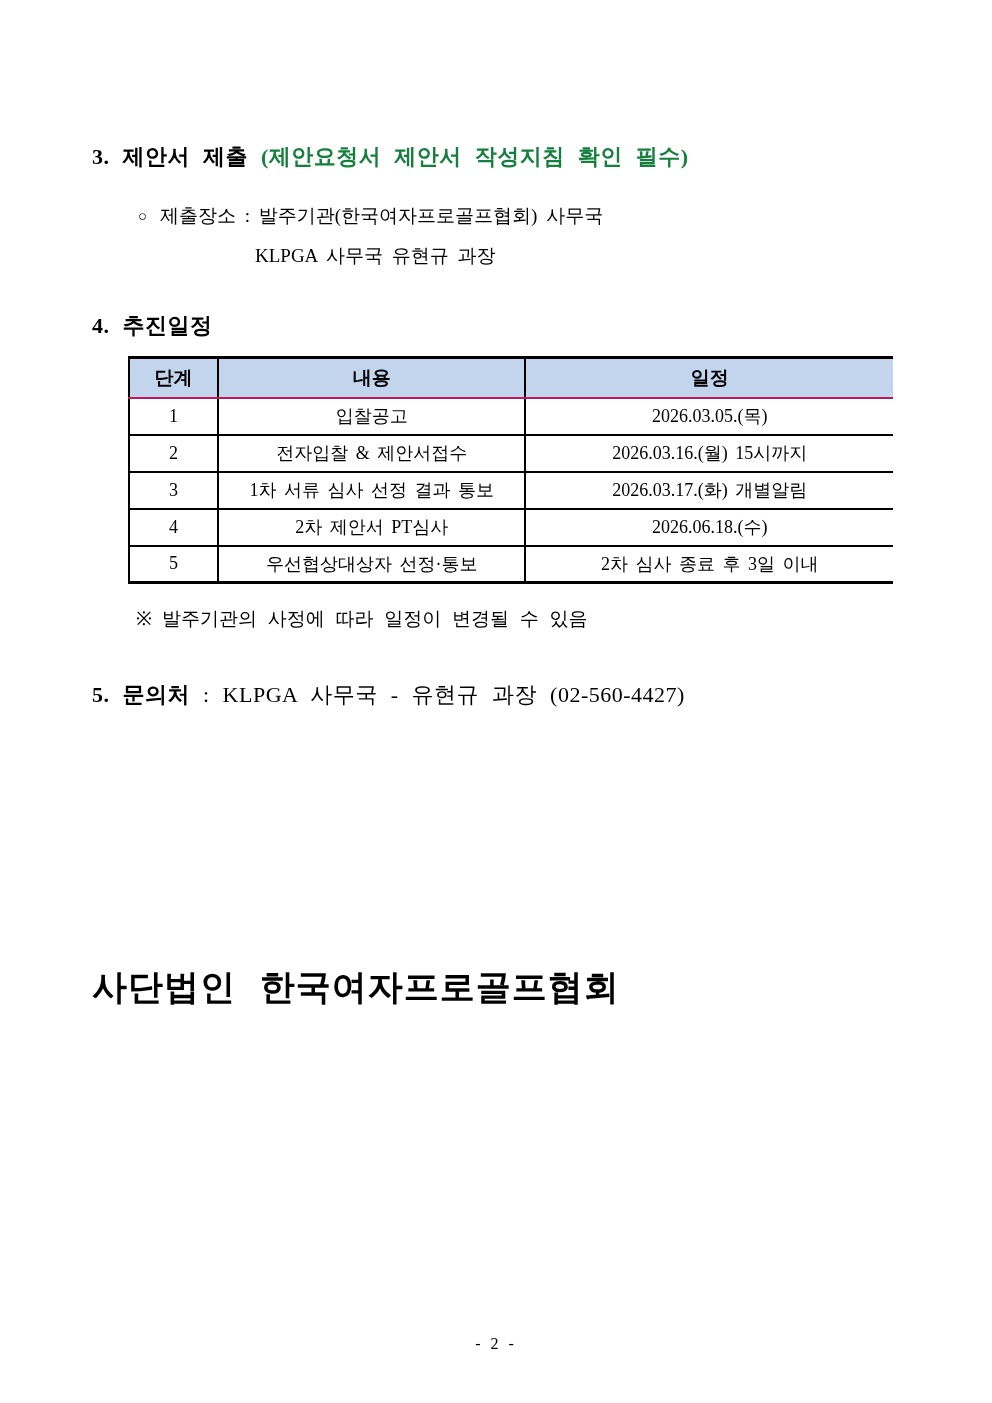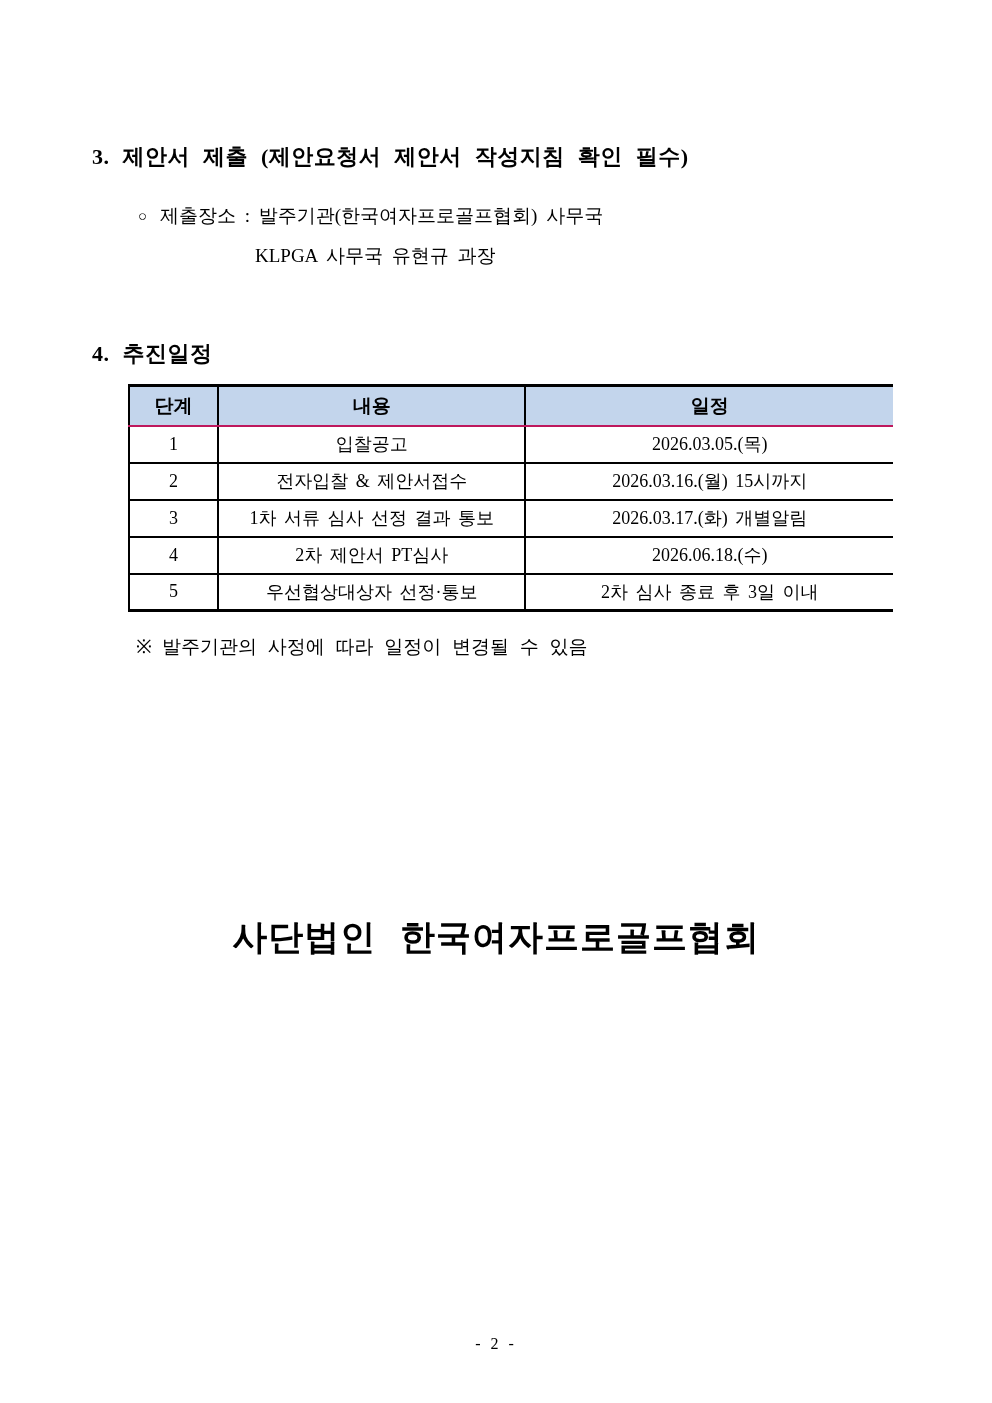--- a/index.html
+++ b/index.html
@@ -18,21 +18,21 @@
   }
   
   .heading {
     font-size: 22px;
     font-weight: bold;
     line-height: 30px;
     word-spacing: 7px;
     letter-spacing: 0.5px;
     white-space: nowrap;
   }
-  .heading .red { color: #000000; }
+  .heading .red { color: #15803d; }
   .heading .normal-part { font-weight: normal; }
   
   .bullets {
     margin: 24px 0 0 46px;
     font-size: 19px;
   }
   .line {
     line-height: 39px;
     word-spacing: 4px;
     white-space: nowrap;
@@ -40,21 +40,21 @@
   .line .marker {
     display: inline-block;
     width: 22px;
     font-size: 15px;
     vertical-align: 1px;
   }
   .line.sub { margin-left: 19px; }
   .line.sub .marker { width: 24px; font-size: 19px; vertical-align: 0; }
   .line.cont { margin-left: 117px; }
   
-  .section-4 { margin-top: 64px; }
+  .section-4 { margin-top: 36px; }
   
   table.schedule {
     margin: 15px 0 0 36px;
     width: 765px;
     border-collapse: collapse;
     border-top: 3px solid #000;
     border-bottom: 3px solid #000;
     border-left: 2px solid #000;
   }
   table.schedule th {
@@ -86,21 +86,20 @@
     line-height: 26px;
     word-spacing: 6px;
     white-space: nowrap;
   }
   .note .note-mark { margin-right: 10px; }
   
   .section-5 { margin-top: 48px; }
   
   .org-footer {
     margin-top: 254px;
-    text-align: center;
     font-size: 35px;
     font-weight: bold;
     letter-spacing: 1px;
     word-spacing: 14px;
     white-space: nowrap;
   }
   
   .page-number {
     position: absolute;
     left: 0; right: 0;
@@ -174,18 +173,23 @@
           <td>2차 심사 종료 후 3일 이내</td>
         </tr>
       </tbody>
     </table>
 
     <div class="note">
       <span class="note-mark">※</span><span>발주기관의 사정에 따라 일정이 변경될 수 있음</span>
     </div>
   </div>
 
+  <div class="section-5">
+    <div class="heading">
+      <span>5. 문의처</span><span class="normal-part"> : KLPGA 사무국 - 유현규 과장 (02-560-4427)</span>
+    </div>
+  </div>
 
   <div class="org-footer">사단법인 한국여자프로골프협회</div>
 
   <div class="page-number">- 2 -</div>
 
 </div>
 
 </body></html>

